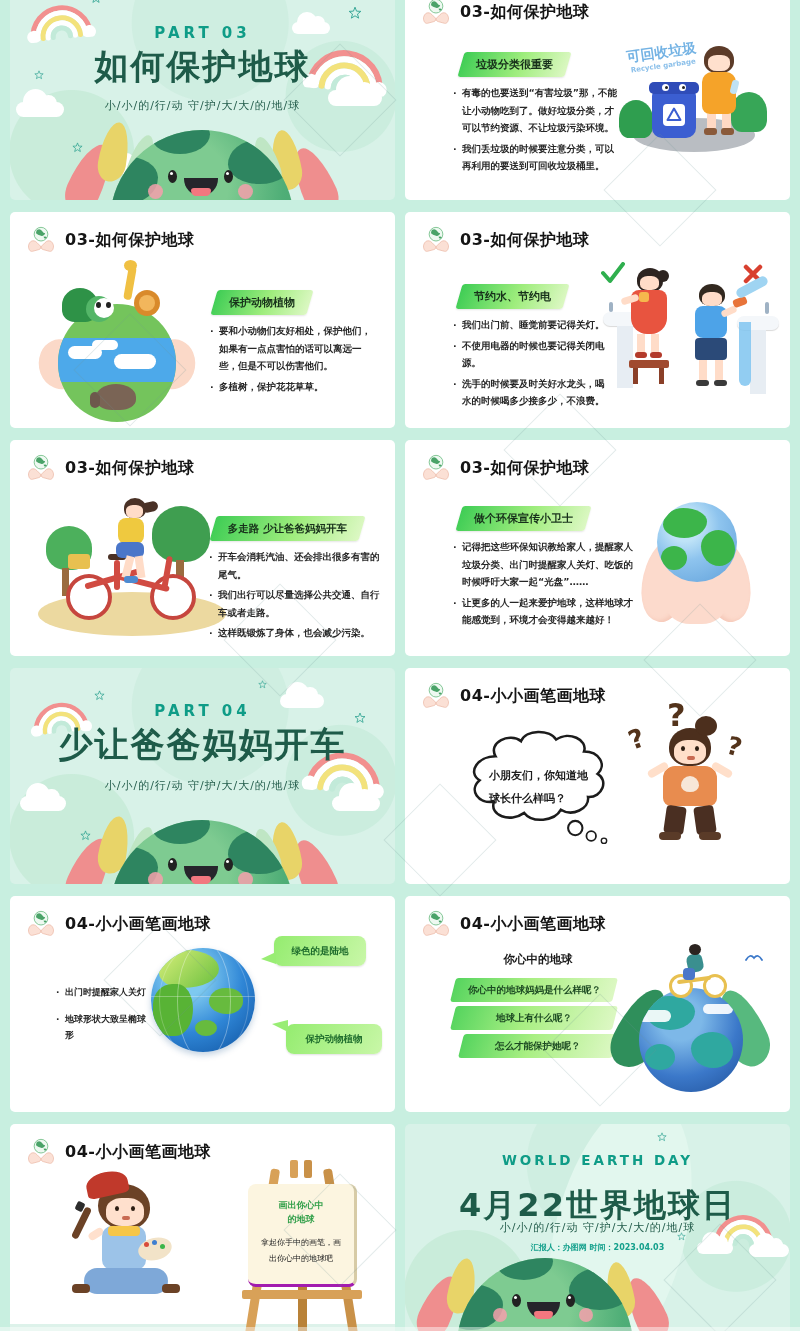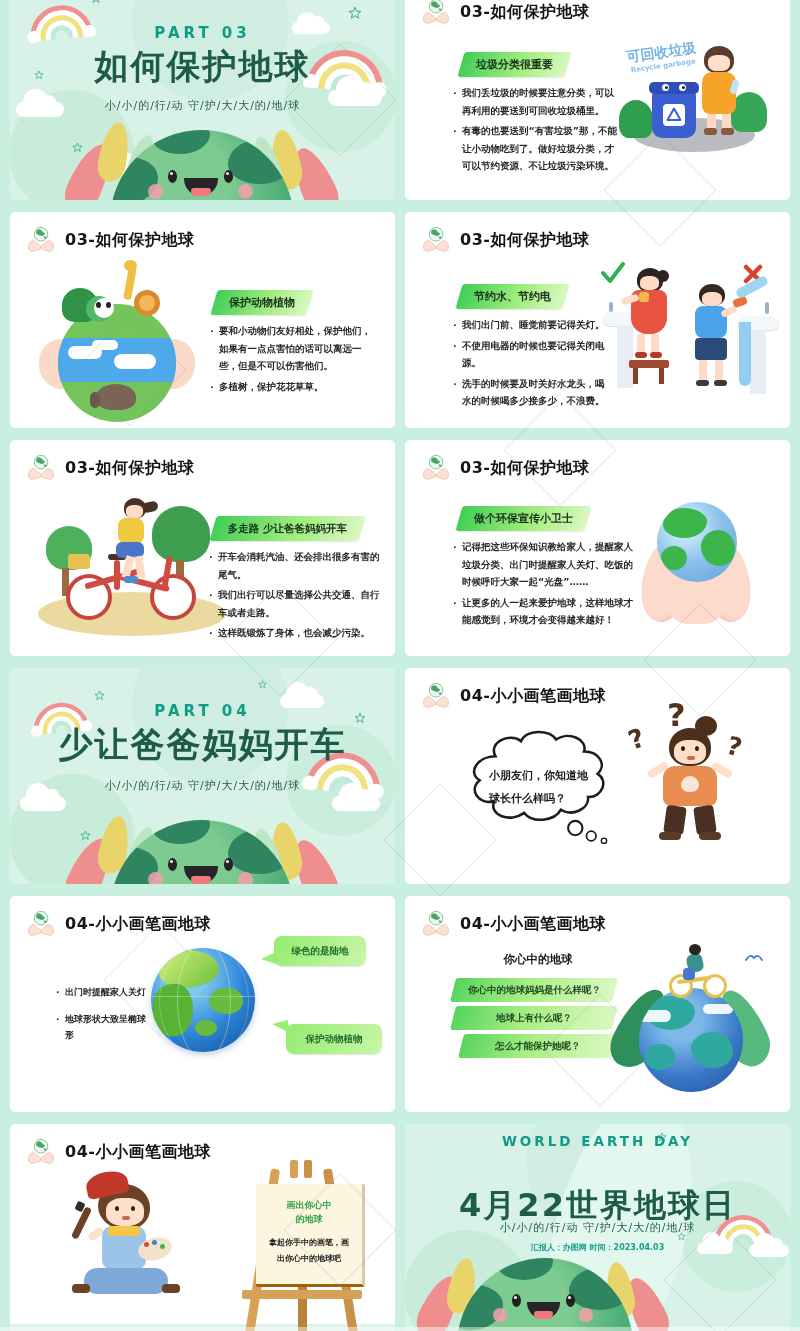--- a/index.html
+++ b/index.html
@@ -144,22 +144,22 @@
       <path d="M21 13q3-1 4 1-1 2-3 1z" fill="#4aa368"></path>
       <path d="M3 24c1-6 6-8 10-4l4 4c1.6 1.6.6 4-1.5 4.5L8 30.5C4.5 31.3 3 28 3 24z" fill="#fbe0d5" stroke="#eab4a0" stroke-width=".8"></path>
       <path d="M33 24c-1-6-6-8-10-4l-4 4c-1.6 1.6-.6 4 1.5 4.5l7.5 2c3.5.8 5-2.5 5-6.5z" fill="#fbe0d5" stroke="#eab4a0" stroke-width=".8"></path>
     </svg>
     <span class="hdr-title">03-如何保护地球</span>
   </div>
   <div class="banner" style="left:56px;top:68px">
       <span>垃圾分类很重要</span>
     </div>
   <ul class="bullets" style="left:46px;top:100px;width:168px">
+    <li>有毒的也要送到“有害垃圾”那，不能让小动物吃到了。做好垃圾分类，才可以节约资源、不让垃圾污染环境。</li>
     <li>我们丢垃圾的时候要注意分类，可以再利用的要送到可回收垃圾桶里。</li>
-    <li>有毒的也要送到“有害垃圾”那，不能让小动物吃到了。做好垃圾分类，才可以节约资源、不让垃圾污染环境。</li>
   </ul>
   <div>
     <div class="abs" style="left:222px;top:60px;transform:rotate(-8deg);color:#74b3e4;font-weight:bold;text-align:center">
       <div style="font-size:14px">可回收垃圾</div>
       <div style="font-size:7px;color:#8cc0ea">Recycle garbage</div>
     </div>
     <i class="abs" style="left:228px;top:134px;width:122px;height:34px;background:#b9bdc2;border-radius:50%"></i>
     <i class="abs" style="left:214px;top:116px;width:34px;height:38px;background:#2f9e4f;border-radius:50% 50% 30% 30%"></i>
     <i class="abs" style="left:326px;top:108px;width:36px;height:40px;background:#37a657;border-radius:50% 50% 30% 30%"></i>
     <div class="abs" style="left:247px;top:98px;width:44px;height:56px">
@@ -585,33 +585,33 @@
     <i class="abs" style="left:4px;top:112px;width:18px;height:9px;background:#6b4226;border-radius:4px"></i>
     <i class="abs" style="left:94px;top:112px;width:18px;height:9px;background:#6b4226;border-radius:4px"></i>
   </div>
   <div class="abs" style="left:222px;top:40px;width:140px;height:176px">
     <i class="abs" style="left:26px;top:4px;width:9px;height:168px;background:#d8a158;transform:rotate(9deg);border-radius:3px"></i>
     <i class="abs" style="left:104px;top:4px;width:9px;height:168px;background:#c99148;transform:rotate(-9deg);border-radius:3px"></i>
     <i class="abs" style="left:66px;top:96px;width:9px;height:80px;background:#b98238;border-radius:3px"></i>
     <i class="abs" style="left:58px;top:-4px;width:8px;height:18px;background:#d8a158;border-radius:2px"></i>
     <i class="abs" style="left:72px;top:-4px;width:8px;height:18px;background:#c99148;border-radius:2px"></i>
     <i class="abs" style="left:10px;top:126px;width:120px;height:9px;background:#d8a158;border-radius:2px"></i>
-    <div class="abs" style="left:24px;top:20px;width:106px;height:100px;background:#fcf5e0;border-right:3px solid #d7cba6;border-bottom:3px solid #a16207;border-radius:2px">
+    <div class="abs" style="left:16px;top:20px;width:106px;height:100px;background:#fcf5e0;border-right:3px solid #d7cba6;border-bottom:3px solid #a21caf;border-radius:8px">
       <div style="margin-top:14px;text-align:center;font-size:9px;font-weight:bold;color:#33a04a;line-height:1.6">
         <div>画出你心中</div>
         <div>的地球</div>
       </div>
-      <div style="margin:8px auto 0;width:86px;text-align:center;font-size:8px;font-weight:700;color:#222;line-height:2">拿起你手中的画笔，画出你心中的地球吧</div>
+      <div style="margin:8px auto 0;width:86px;text-align:center;font-size:8px;font-weight:400;color:#222;line-height:2">拿起你手中的画笔，画出你心中的地球吧</div>
     </div>
   </div>
 </div>
 
 <div class="slide closing" style="left:405px;top:1124px">
   <i class="abs" style="left:150px;top:-30px;width:130px;height:280px;background:#e2f7ee;border-radius:50%;transform:rotate(14deg)"></i>
-  <div class="cover-part" style="top:9px;font-size:13.5px;letter-spacing:3px">WORLD EARTH DAY</div>
+  <div class="cover-part" style="top:28px;font-size:13.5px;letter-spacing:3px">WORLD EARTH DAY</div>
   <div class="cover-title" style="top:60px;font-size:32px">4月22世界地球日</div>
   <div class="cover-sub" style="top:96px">小/小/的/行/动 守/护/大/大/的/地/球</div>
   <div class="abs" style="left:0;top:118px;width:100%;text-align:center;font-size:8px;font-weight:bold;color:#14a08c">汇报人：办图网  时间：2023.04.03</div>
   <svg class="abs" style="left:306px;top:84px;width:68px;height:40px;transform:rotate(6deg)" viewBox="0 0 100 55">
     <g fill="none" stroke-linecap="round">
       <path d="M10 52a40 40 0 0 1 80 0" stroke="#f2908f" stroke-width="7"></path>
       <path d="M17 52a33 33 0 0 1 66 0" stroke="#ffffff" stroke-width="7"></path>
       <path d="M24 52a26 26 0 0 1 52 0" stroke="#f3e27c" stroke-width="7"></path>
       <path d="M31 52a19 19 0 0 1 38 0" stroke="#ffffff" stroke-width="7"></path>
       <path d="M38 52a12 12 0 0 1 24 0" stroke="#c2ead9" stroke-width="7"></path>

